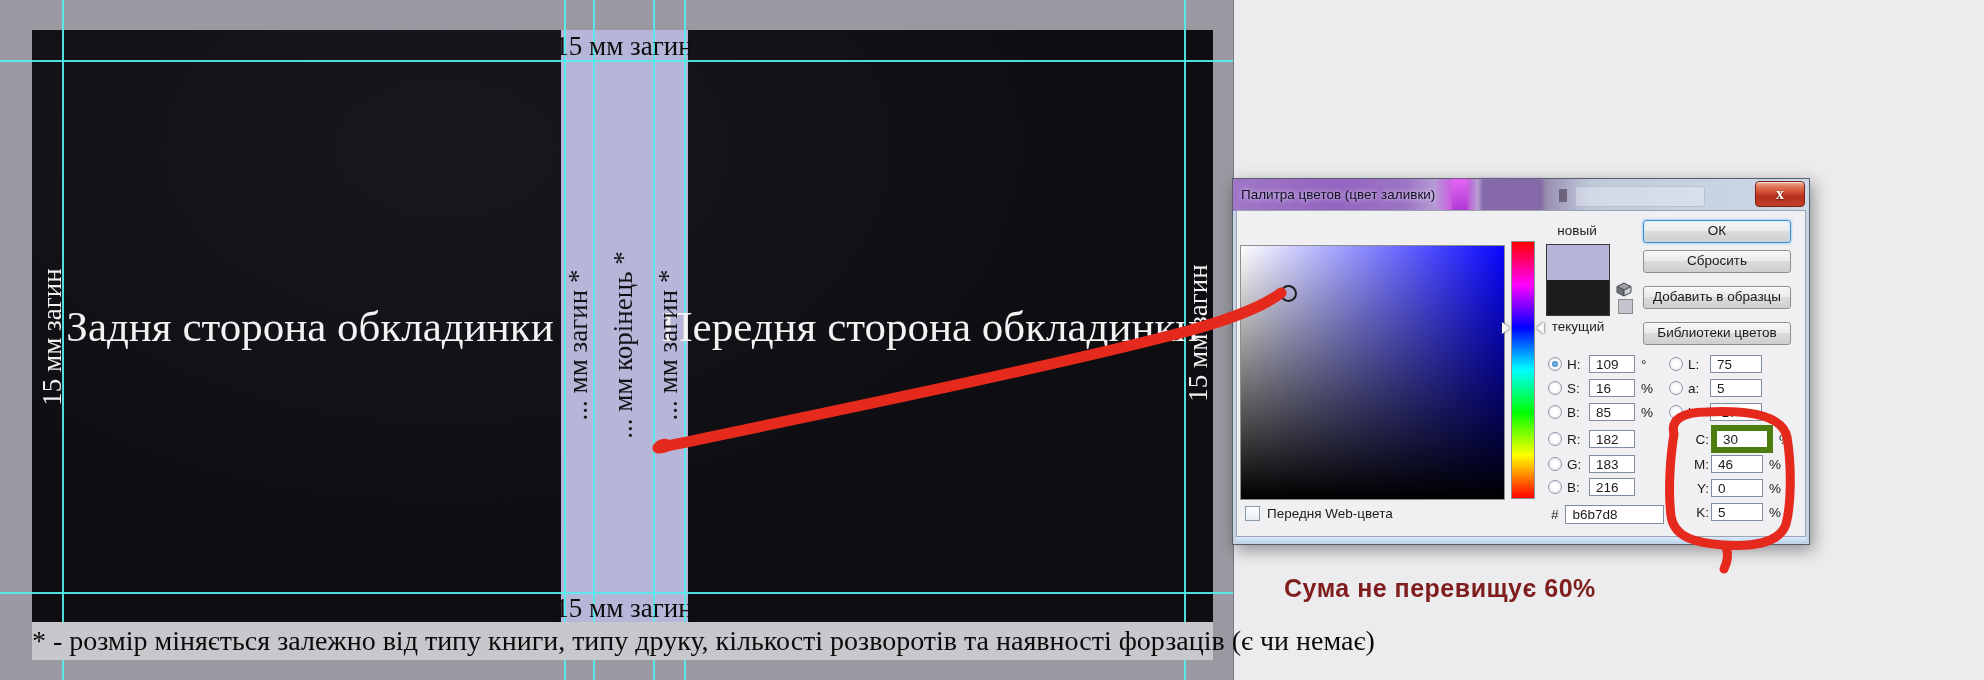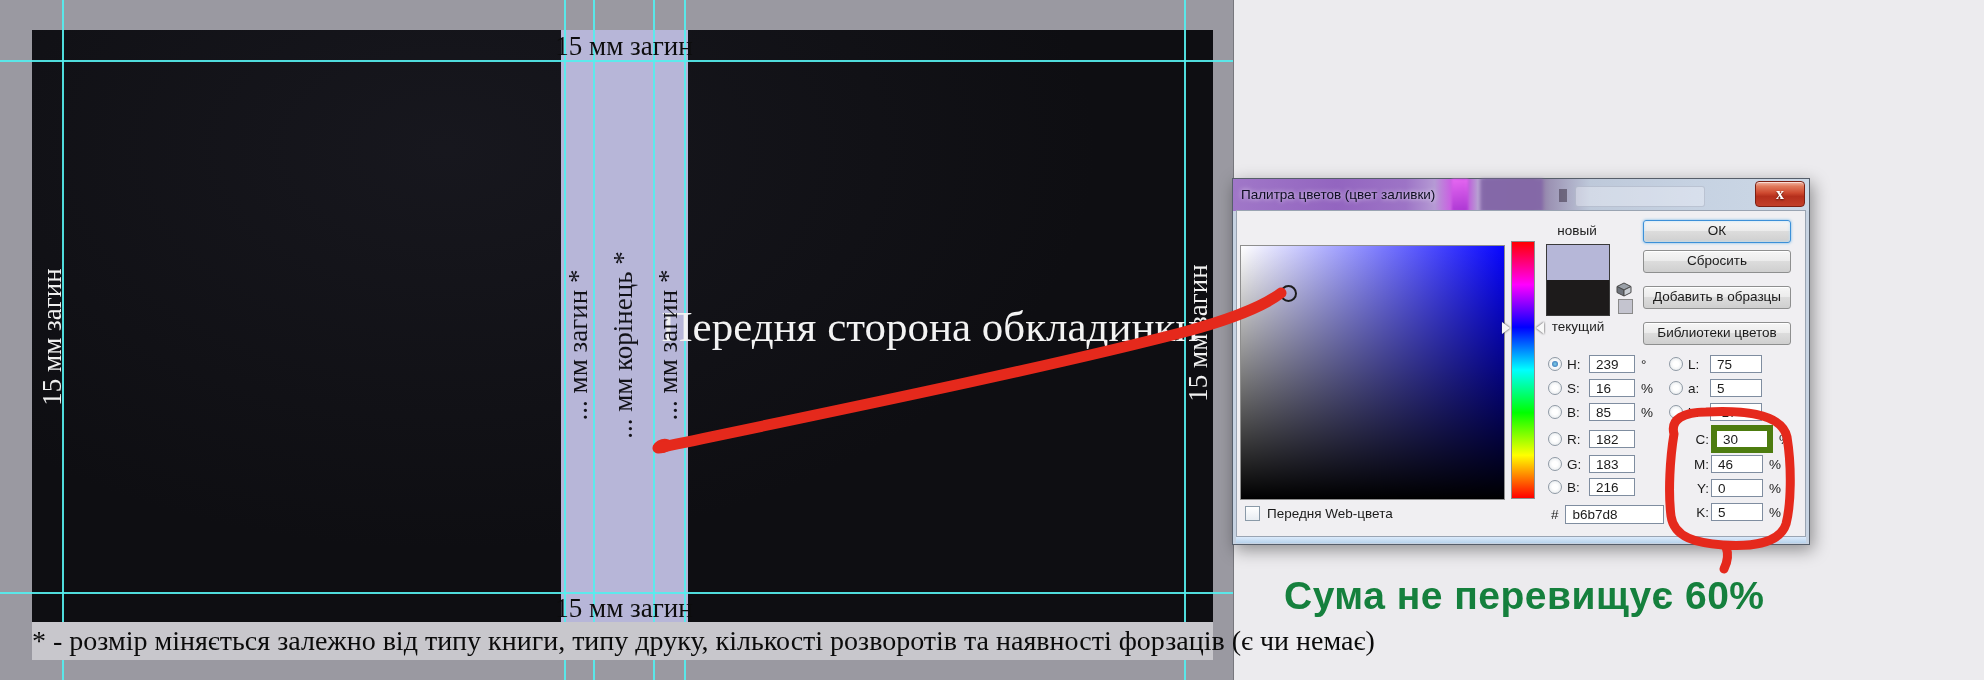--- a/index.html
+++ b/index.html
@@ -62,21 +62,21 @@
   .flab{width:22px;flex:none;}
   .flab2{width:22px;flex:none;}
   .clab{width:18px;text-align:right;margin-right:2px;flex:none;}
   .fbox{width:34px;height:15px;border:1px solid #7f8da0;background:#fff;padding:1px 4px 0 6px;font-size:13.5px;flex:none;}
   .fbox.wide{width:40px;}
   .fbox.hl{border:6px solid #4d7c0f;}
   .funit{margin-left:6px;}
   .hexbox{width:74px;height:16px;border:1px solid #7f8da0;background:#fff;padding:1px 16px 0 7px;font-size:13.5px;}
   .chk{width:13px;height:13px;border:1px solid #8a9aa8;background:linear-gradient(#fff,#e8edf2);margin-right:7px;flex:none;}
   
-  .rednote{left:1284px;top:574px;font-size:39px;font-weight:bold;color:#15803d;white-space:nowrap;letter-spacing:0.5px;}
+  .rednote{left:1284px;top:574px;font-size:25px;font-weight:bold;color:#7f1d1d;white-space:nowrap;letter-spacing:0.5px;}
   .overlay{left:0;top:0;width:1984px;height:680px;pointer-events:none;}
 </style>
 </head>
 <body>
 
 <div id="root">
 
   <div class="abs workspace">
     <div class="abs cover"></div>
     <div class="abs spine"></div>
@@ -87,20 +87,21 @@
     <div class="abs gv" style="left:653px"></div>
     <div class="abs gv" style="left:684px"></div>
     <div class="abs gv" style="left:1184px"></div>
     <div class="abs gh" style="top:60px"></div>
     <div class="abs gh" style="top:592px"></div>
 
     <div class="abs serif foldTop" style="left:624px;top:31px">15 мм загин</div>
     <div class="abs serif foldTop" style="left:624px;top:593px">15 мм загин</div>
     <div class="abs serif vlabel vwhite" style="left:52px;top:337px">15 мм загин</div>
     <div class="abs serif vlabel vwhite" style="left:1198px;top:333px">15 мм загин</div>
+    <div class="abs serif coverTitle" style="left:310px">Задня сторона обкладинки</div>
     <div class="abs serif coverTitle" style="left:930px">Передня сторона обкладинки</div>
     <div class="abs serif vlabel vdark" style="left:578px;top:345px">... мм загин *</div>
     <div class="abs serif vlabel vdark" style="left:623px;top:345px">... мм корінець *</div>
     <div class="abs serif vlabel vdark" style="left:668px;top:345px">... мм загин *</div>
 
     <div class="abs footbar">
       <div class="footnote">* - розмір міняється залежно від типу книги, типу друку, кількості розворотів та наявності форзаців (є чи немає)</div>
     </div>
   </div>
 
@@ -143,21 +144,21 @@
     <div class="abs btn focus" style="top:41px">ОК</div>
     <div class="abs btn" style="top:71px">Сбросить</div>
     <div class="abs btn" style="top:107px">Добавить в образцы</div>
     <div class="abs btn" style="top:143px">Библиотеки цветов</div>
 
     <div class="abs frow" style="left:315px;top:176px">
       <span class="radio">
           <span class="dot"></span>
         </span>
       <span class="flab">H:</span>
-      <span class="fbox">239</span>
+      <span class="fbox">109</span>
       <span class="funit">°</span>
     </div>
     <div class="abs frow" style="left:315px;top:200px">
       <span class="radio"></span>
       <span class="flab">S:</span>
       <span class="fbox">16</span>
       <span class="funit">%</span>
     </div>
     <div class="abs frow" style="left:315px;top:224px">
       <span class="radio"></span>

